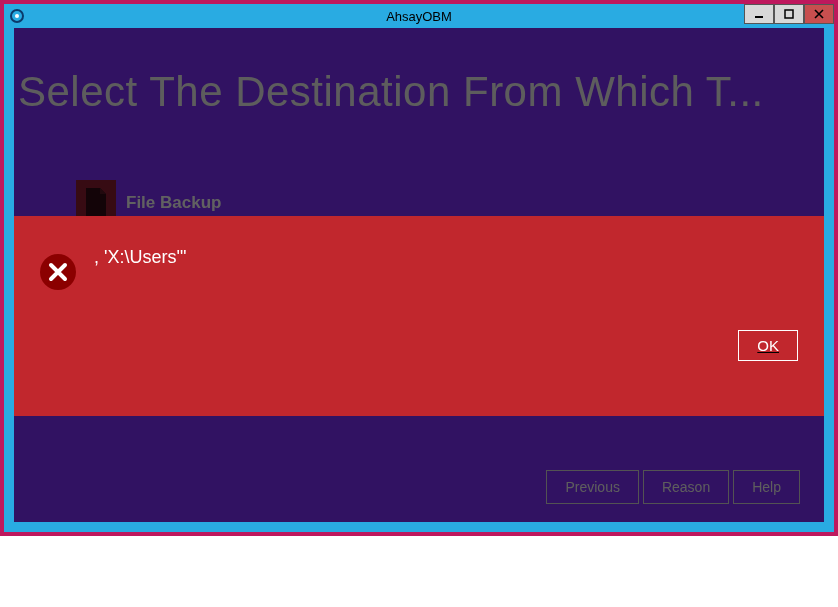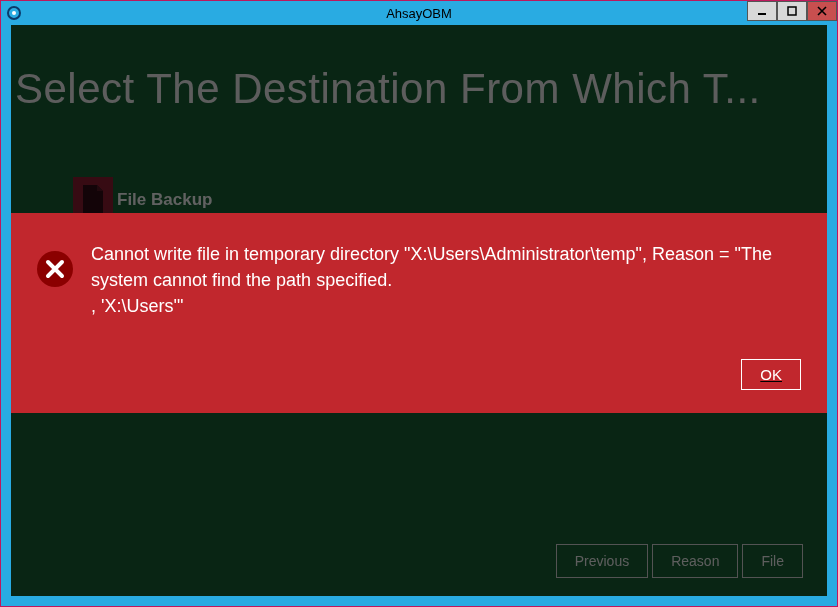--- a/index.html
+++ b/index.html
@@ -1,23 +1,23 @@
 <!DOCTYPE html>
 <html><head>
 <meta charset="utf-8">
 <style>
   * { box-sizing: border-box; margin: 0; padding: 0; }
   html, body { width: 838px; height: 607px; font-family: "Segoe UI", Arial, sans-serif; overflow: hidden; }
   
   .window {
     width: 838px;
-    height: 607px;
+    height: 536px;
     background: #29abe2;
     position: relative;
-    border: 1px solid #be185d;
+    border: 4px solid #be185d;
   }
   
   .titlebar {
     height: 24px;
     display: flex;
     align-items: center;
     position: relative;
     background: #29abe2;
   }
   
@@ -63,21 +63,21 @@
   .titlebar-btn.close {
     background: #c84f4f;
   }
   
   .content-area {
     position: absolute;
     left: 10px;
     right: 10px;
     top: 24px;
     bottom: 10px;
-    background: #14532d;
+    background: #6d28d9;
     overflow: hidden;
   }
   
   .dim-overlay {
     position: absolute;
     inset: 0;
     background: rgba(0,0,0,0.55);
     z-index: 5;
   }
   
@@ -95,21 +95,21 @@
     padding-left: 4px;
     letter-spacing: 0.5px;
   }
   
   .backup-item {
     position: absolute;
     left: 62px;
     top: 152px;
     display: flex;
     align-items: center;
-    gap: 4px;
+    gap: 10px;
   }
   
   .backup-icon {
     width: 40px;
     height: 46px;
     background: #7a1a2a;
     position: relative;
     display: flex;
     align-items: center;
     justify-content: center;
@@ -248,29 +248,28 @@
     <div class="dim-overlay"></div>
 
     <div class="error-panel">
       <div class="error-body">
         <div class="error-icon">
           <svg width="22" height="22" viewBox="0 0 22 22">
             <path d="M4 4 L18 18 M18 4 L4 18" stroke="#ffffff" stroke-width="4" stroke-linecap="round"></path>
           </svg>
         </div>
         <div class="error-text">
-          <span>Cannot write file in temporary directory "X:\Users\Administrator\temp", Reason = "The system cannot find the path specified.</span>
           <span class="error-line2">, 'X:\Users'"</span>
         </div>
       </div>
       <div class="error-footer">
         <button class="ok-btn">OK</button>
       </div>
     </div>
 
     <div class="footer-buttons">
       <button class="footer-btn">Previous</button>
       <button class="footer-btn">Reason</button>
-      <button class="footer-btn">File</button>
+      <button class="footer-btn">Help</button>
     </div>
 
   </div>
 </div>
 
 </body></html>

